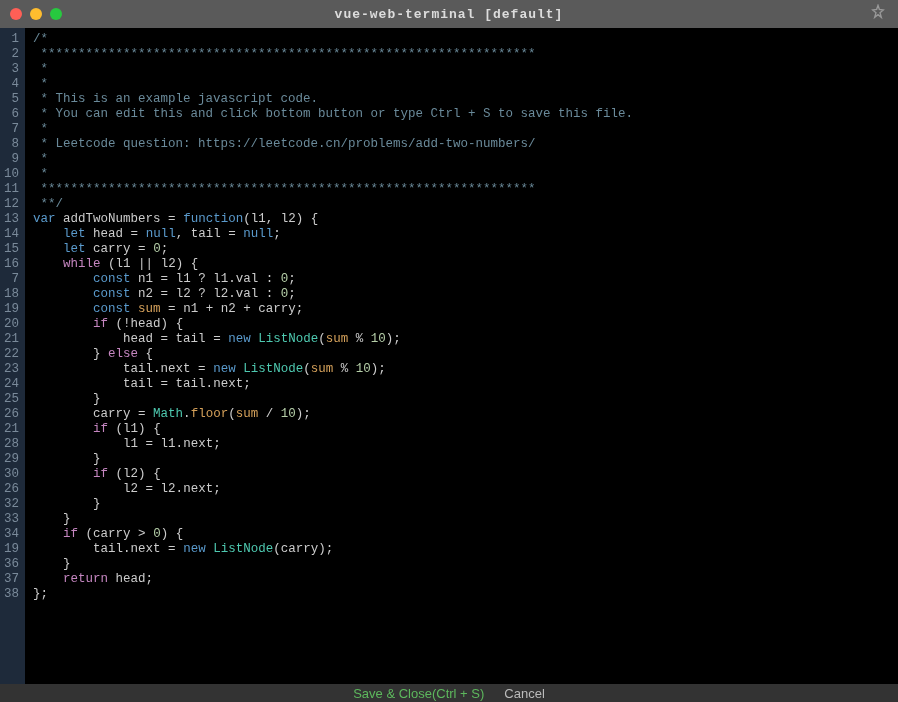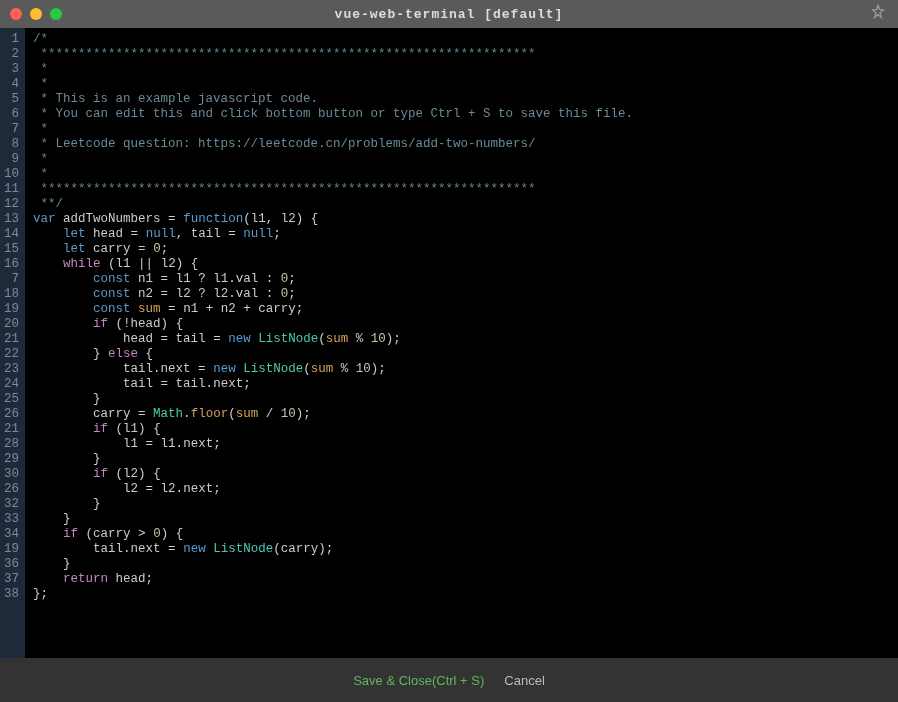--- a/index.html
+++ b/index.html
@@ -9,21 +9,21 @@
 .traffic-lights { display: flex; gap: 8px; }
 .light { width: 12px; height: 12px; border-radius: 50%; }
 .light.red { background: #ff5f56; }
 .light.yellow { background: #ffbd2e; }
 .light.green { background: #27c93f; }
 .title { position: absolute; left: 50%; transform: translateX(-50%); color: #ddd; font-size: 13px; font-weight: bold; font-family: "Courier New", monospace; letter-spacing: 1px; }
 .pin-icon { position: absolute; right: 12px; font-size: 16px; color: #999; cursor: pointer; }
 .editor { flex: 1; display: flex; background: #000; overflow: hidden; }
 .gutter { background: #1e2a3a; color: #7a8a9a; text-align: right; padding: 4px 6px 4px 4px; font-size: 12.5px; line-height: 15px; user-select: none; min-width: 24px; }
 .code { flex: 1; background: #000; padding: 4px 8px; font-size: 12.5px; line-height: 15px; white-space: pre; color: #ccc; }
-.footer { height: 44px; background: #333; display: flex; align-items: center; justify-content: center; gap: 20px; font-size: 13px; font-family: Arial, sans-serif; }
+.footer { height: 18px; background: #333; display: flex; align-items: center; justify-content: center; gap: 20px; font-size: 13px; font-family: Arial, sans-serif; }
 .footer .save { color: #5db85d; cursor: pointer; }
 .footer .cancel { color: #bbb; cursor: pointer; }
 
 .c-comment { color: #6a8a9a; }
 .c-kw { color: #5a9acc; }
 .c-kw2 { color: #c586c0; }
 .c-fn { color: #d4a05a; }
 .c-num { color: #b5cea8; }
 .c-op { color: #ccc; }
 .c-prop { color: #ccc; }

